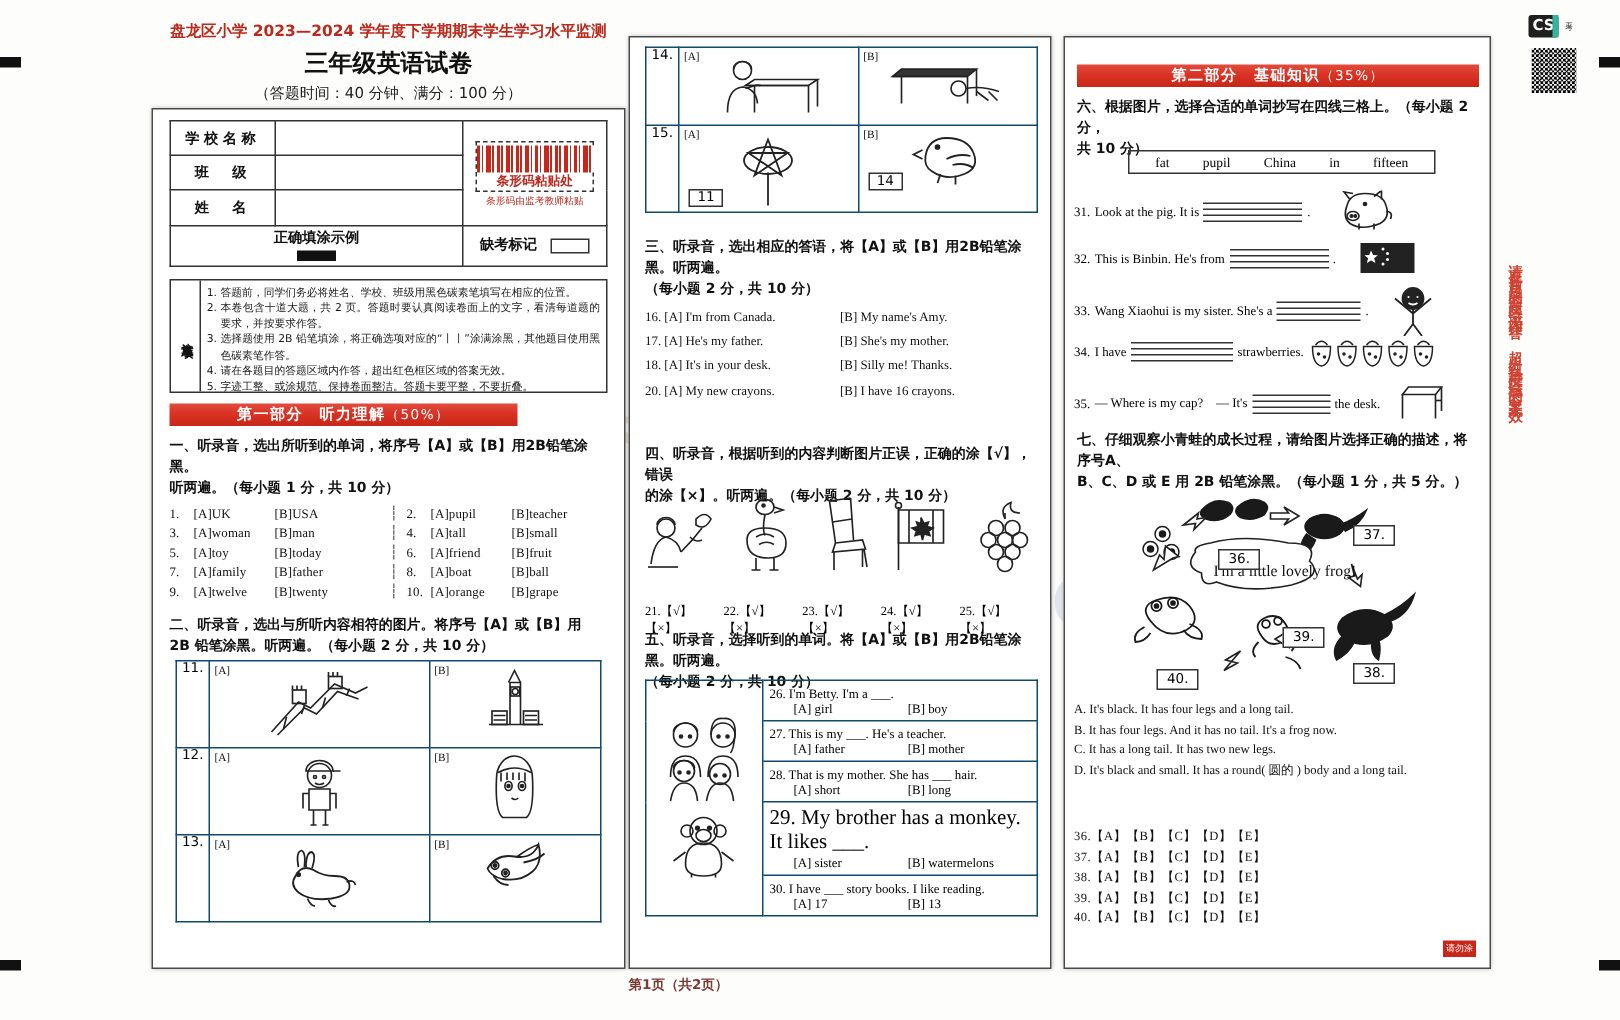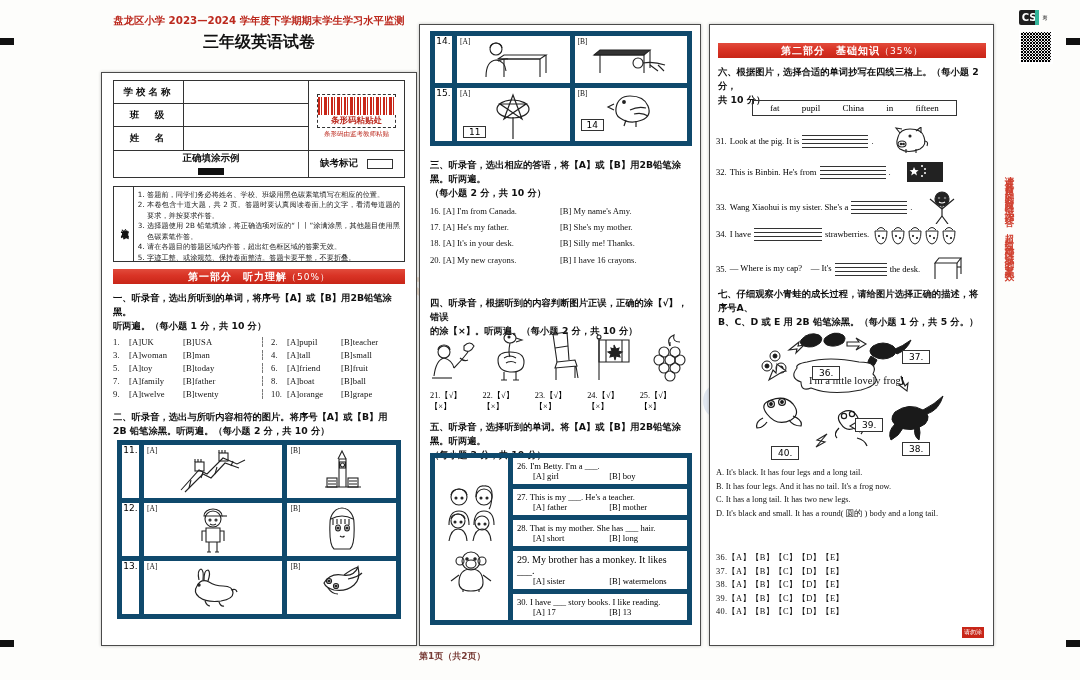--- a/index.html
+++ b/index.html
@@ -85,28 +85,28 @@
     font-family:"DejaVu Sans", sans-serif;
   }
   .opt-grid { display:grid; grid-template-columns: 1fr 1fr; column-gap:6px; row-gap:3px; }
   .opt-row { display:flex; font-size:8.6px; color:#111; letter-spacing:.1px;}
   .opt-row .num { min-width:16px; }
   .opt-row .a { min-width:54px; }
   .vdash { border-left: 1px dashed #777; }
 
   
   table.pics { border-collapse: collapse; width:100%; }
-  table.pics td { border:5px solid #0c4a6e; vertical-align: top; position: relative;}
+  table.pics td { border:1px solid #0c4a6e; vertical-align: top; position: relative;}
   td.idx { width: 22px; text-align:center; font-size:9px; vertical-align: middle;
            font-family:"DejaVu Sans", sans-serif;}
   .abtag { position:absolute; top:1px; left:3px; font-size:7.5px; color:#111;}
   .picbox { display:flex; align-items:center; justify-content:center; height:100%; }
 
   .ans-line { font-size:8.6px; color:#111; line-height:1.9; }
-  .chk-row { display:flex; justify-content:space-between; font-size:8.3px; padding:0 2px;}
+  .chk-row { display:flex; justify-content:space-between; font-size:8.3px; padding:0 2px;margin-top:12px;}
 
   
   .wordbank { border:1px solid #333; display:flex; justify-content:space-around;
      padding:2px 6px; font-size:9px; font-family:"Liberation Serif", serif; }
   .fourline { position:relative; display:inline-block; height:13px; vertical-align:middle;}
   .fourline i { position:absolute; left:0; right:0; border-top:1px solid #333; }
 
   .frog-opts p { font-size:8.4px; line-height:1.62; color:#111;}
   .ansrow { font-size:8.4px; line-height:1.62; color:#111; letter-spacing:.3px;}
 
@@ -153,20 +153,21 @@
 
   <div class="wm wm-ring" style="left:150px;top:250px;width:220px;height:220px;"></div>
   <div class="wm wm-cn" style="left:200px;top:265px;">昆明教育</div>
   <div class="wm wm-text" style="left:600px;top:360px;">ducation</div>
 
   <div class="sheet" style="left:101px; top:72px; width:316px; height:574px;">
   </div>
 
   <div class="doc-title-cn" style="left:101px; top:14px; width:316px; position:absolute; font-size:10.3px;">盘龙区小学 2023—2024 学年度下学期期末学生学习水平监测</div>
   <div class="grade-title" style="left:101px; top:32px; width:316px; position:absolute; font-size:16px;">三年级英语试卷</div>
+  <div class="exam-meta" style="left:101px; top:55px; width:316px; position:absolute;">（答题时间：40 分钟、满分：100 分）</div>
 
   <div style="position:absolute; left:113px; top:80px; width:292px; height:98px;">
     <table class="info">
       <tbody>
           <tr>
         <td class="lbl" style="width:70px;height:22px;">学校名称</td>
         <td style="width:125px;"></td>
         <td rowspan="3" style="padding:2px;">
           <div class="barcode-box">
             <div class="bars"></div>
@@ -205,21 +206,21 @@
           <li>答题前，同学们务必将姓名、学校、班级用黑色碳素笔填写在相应的位置。</li>
           <li>本卷包含十道大题，共 2 页。答题时要认真阅读卷面上的文字，看清每道题的要求，并按要求作答。</li>
           <li>选择题使用 2B 铅笔填涂，将正确选项对应的“丨丨”涂满涂黑，其他题目使用黑色碳素笔作答。</li>
           <li>请在各题目的答题区域内作答，超出红色框区域的答案无效。</li>
           <li>字迹工整、或涂规范、保持卷面整洁。答题卡要平整，不要折叠。</li>
         </ol>
       </div>
     </div>
   </div>
 
-  <div class="redband" style="position:absolute; left:113px; top:269px; width:292px; height:15px; line-height:15px; font-size:10px;">
+  <div class="redband" style="position:absolute; left:113px; top:269px; width:232px; height:15px; line-height:15px; font-size:10px;">
     <span>第一部分　听力理解</span><span class="pct">（50%）</span>
   </div>
 
   <div style="position:absolute; left:113px; top:291px; width:292px;">
     <div class="qhead">一、听录音，选出所听到的单词，将序号【A】或【B】用2B铅笔涂黑。</div>
     <div class="qhead ind">听两遍。（每小题 1 分，共 10 分）</div>
     <div class="opt-grid" style="margin-top:4px;">
       <div class="opt-row">
           <span class="num">1.</span>
           <span class="a">[A]<span>UK</span></span>
@@ -644,21 +645,21 @@
         <td style="padding:3px 4px;">
           <div style="font-size:8.6px;">28. That is my mother. She has ___ hair.</div>
           <div style="font-size:8.6px; padding-left:16px;">
             <span style="display:inline-block;width:74px;">[A] short</span>
             <span>[B] long</span>
           </div>
         </td>
       </tr>
       <tr>
         <td style="padding:3px 4px;">
-          <div style="font-size:10px;">29. My brother has a monkey. It likes ___.</div>
+          <div style="font-size:14px;">29. My brother has a monkey. It likes ___.</div>
           <div style="font-size:8.6px; padding-left:16px;">
             <span style="display:inline-block;width:74px;">[A] sister</span>
             <span>[B] watermelons</span>
           </div>
         </td>
       </tr>
       <tr>
         <td style="padding:3px 4px;">
           <div style="font-size:8.6px;">30. I have ___ story books. I like reading.</div>
           <div style="font-size:8.6px; padding-left:16px;">

